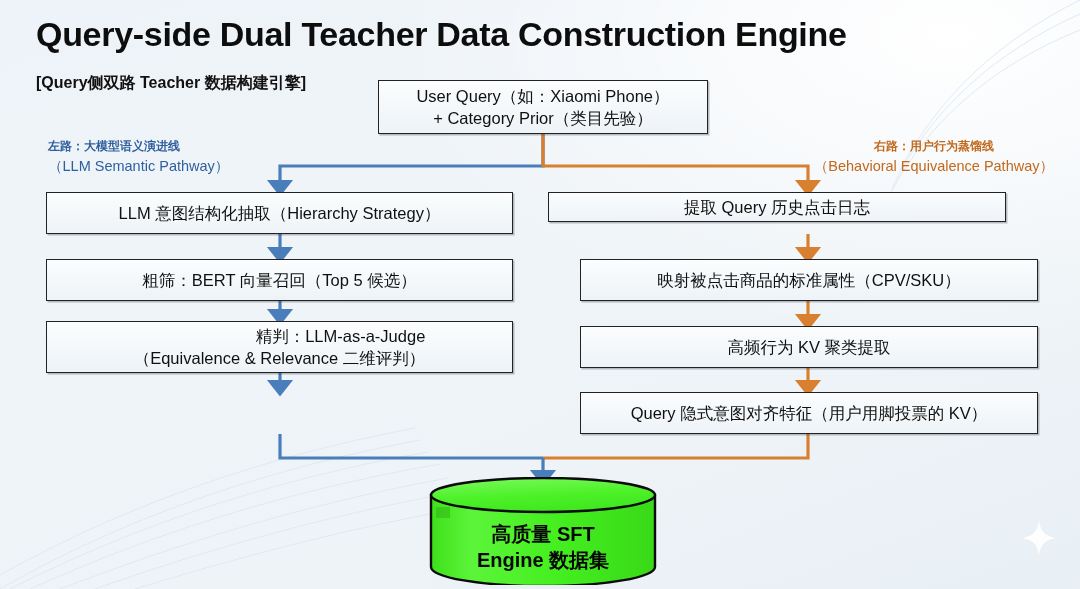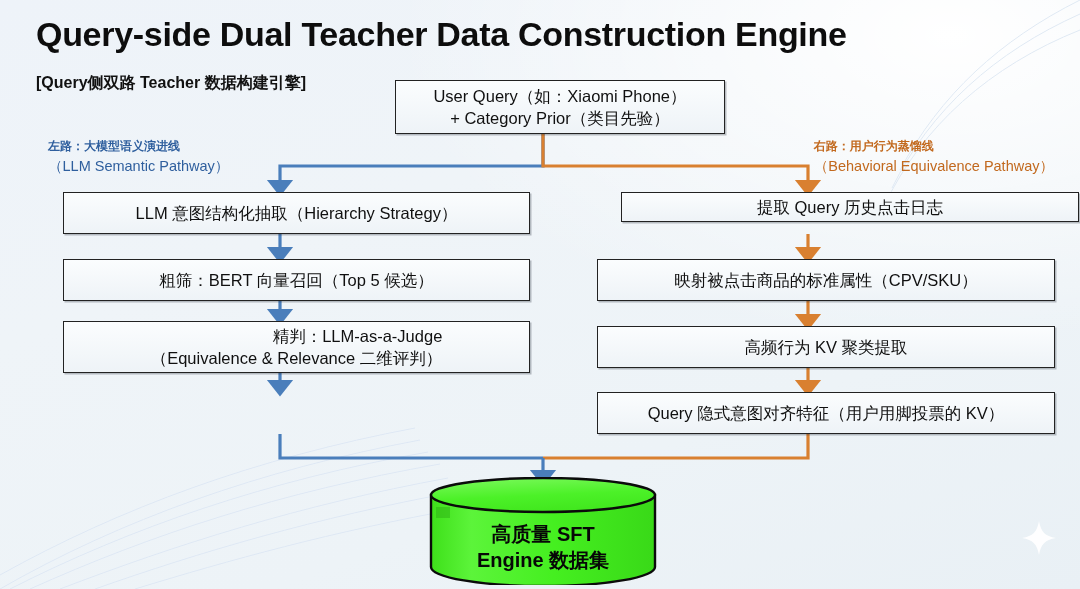--- a/index.html
+++ b/index.html
@@ -62,49 +62,48 @@
   .pathway-label .cn {
     display: block;
     font-weight: bold;
     font-size: 12px;
   }
   .pathway-label .en {
     display: block;
     font-size: 14.5px;
   }
   #pathway-left  { left: 48px;  top: 136px; color: #2f5f9e; }
-  #pathway-right { right: 26px; top: 136px; color: #c2691e; text-align: left; }
+  #pathway-right { right: 26px; top: 136px; color: #c2691e; text-align: center; }
 
   
   .node {
     position: absolute;
     box-sizing: border-box;
     border: 1.6px solid #222222;
     background: linear-gradient(180deg, #fbfdfe 0%, #eef3f7 100%);
     box-shadow: 1.5px 1.5px 0 rgba(40,50,60,0.30);
     display: flex;
     align-items: center;
     justify-content: center;
     text-align: center;
     color: #101010;
     font-size: 16.5px;
     line-height: 22px;
     padding: 14px 8px;
-    margin-left: 17px;
   }
   .node .l2 { display: block; }
 
   #node-query  { left: 378px; top: 80px;  width: 330px; height: 54px; font-size: 16.5px; }
 
   #node-l1 { left: 46px;  top: 192px; width: 467px; height: 42px; }
   #node-l2 { left: 46px;  top: 259px; width: 467px; height: 42px; }
   #node-l3 { left: 46px;  top: 321px; width: 467px; height: 52px; text-align: right; }
   #node-l4 { left: 46px;  top: 392px; width: 467px; height: 42px; }
 
-  #node-r1 { left: 604px; top: 192px; width: 458px; height: 26px; }
+  #node-r1 { left: 548px; top: 192px; width: 458px; height: 26px; }
   #node-r2 { left: 580px; top: 259px; width: 458px; height: 42px; }
   #node-r3 { left: 580px; top: 326px; width: 458px; height: 42px; }
   #node-r4 { left: 580px; top: 392px; width: 458px; height: 42px; }
 
   
   #wires {
     position: absolute;
     left: 0; top: 0;
     width: 1080px;
     height: 589px;

